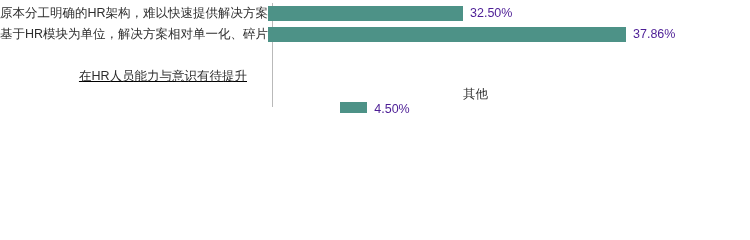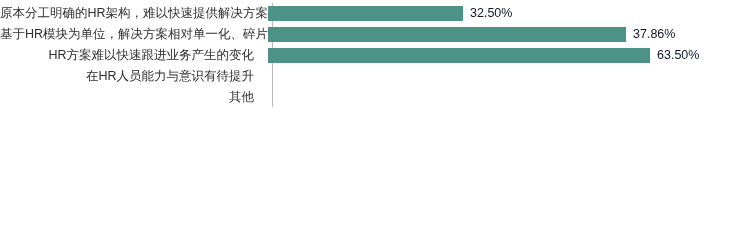--- a/index.html
+++ b/index.html
@@ -43,21 +43,21 @@
     position: absolute;
     left: 0;
     width: 750px;
     height: 21px;
     display: flex;
     align-items: center;
   }
 
   .cat-label {
     width: 268px;
-    padding-right: 14px;
+    padding-right: 21px;
     box-sizing: border-box;
     text-align: right;
     font-size: 12.5px;
     line-height: 15px;
     color: #2d2d2d;
     white-space: nowrap;
     letter-spacing: 0px;
   }
 
   .bar-zone {
@@ -70,21 +70,21 @@
 
   .bar {
     height: 15px;
     background: #4d9287;
     flex: 0 0 auto;
   }
 
   .value-label {
     font-size: 12.5px;
     line-height: 15px;
-    color: #0f172a;
+    color: #4c1d95;
     padding-left: 7px;
     white-space: nowrap;
     flex: 0 0 auto;
   }
 </style>
 </head>
 <body>
 
 <div id="chart-root">
 
@@ -101,30 +101,27 @@
     </div>
 
     <div class="row" style="top:24px;">
       <div class="cat-label">基于HR模块为单位，解决方案相对单一化、碎片化</div>
       <div class="bar-zone">
         <div class="bar" style="width: 358px; background: rgb(77, 146, 135);"></div>
         <div class="value-label">37.86%</div>
       </div>
     </div>
 
-    <div class="row" style="top:45px;">
-      <div class="cat-label">HR方案难以快速跟进业务产生的变化</div>
-      <div class="bar-zone">
-        <div class="bar" style="width: 382px; background: rgb(77, 146, 135);"></div>
-        <div class="value-label">63.50%</div>
-      </div>
-    </div>
 
-    <div class="row" style="top:66px;">
+    <div class="row" style="top:66px;text-decoration:underline;">
       <div class="cat-label">在HR人员能力与意识有待提升</div>
     </div>
 
-    <div class="row" style="top:87px;">
+    <div class="row" style="top:87px;flex-direction:column;">
       <div class="cat-label">其他</div>
+      <div class="bar-zone">
+        <div class="bar" style="width: 27px; background: rgb(77, 146, 135);"></div>
+        <div class="value-label">4.50%</div>
+      </div>
     </div>
 
   </div>
 </div>
 
 </body></html>

